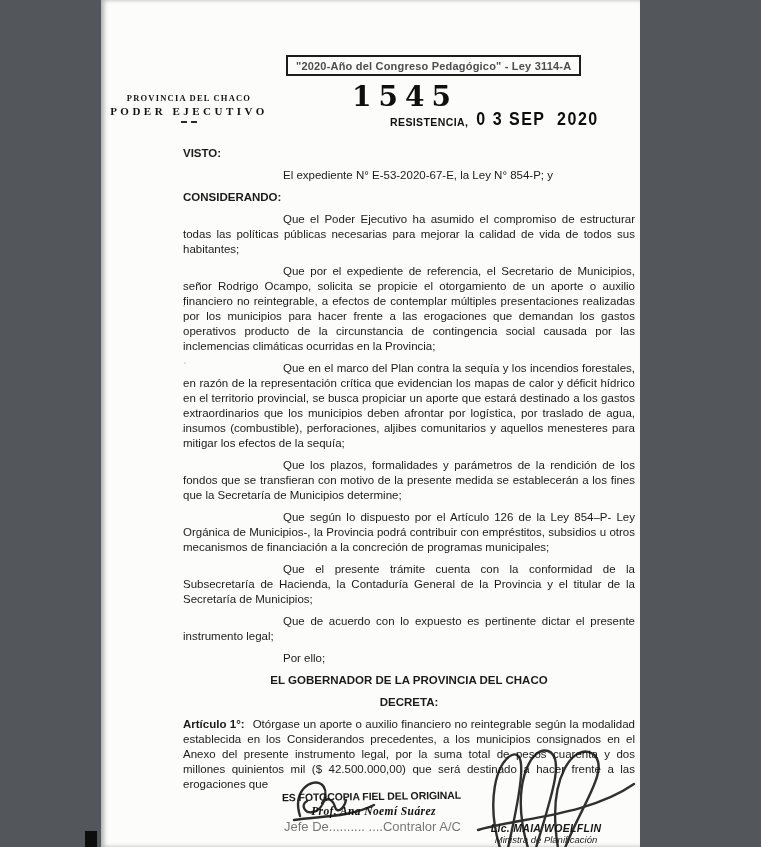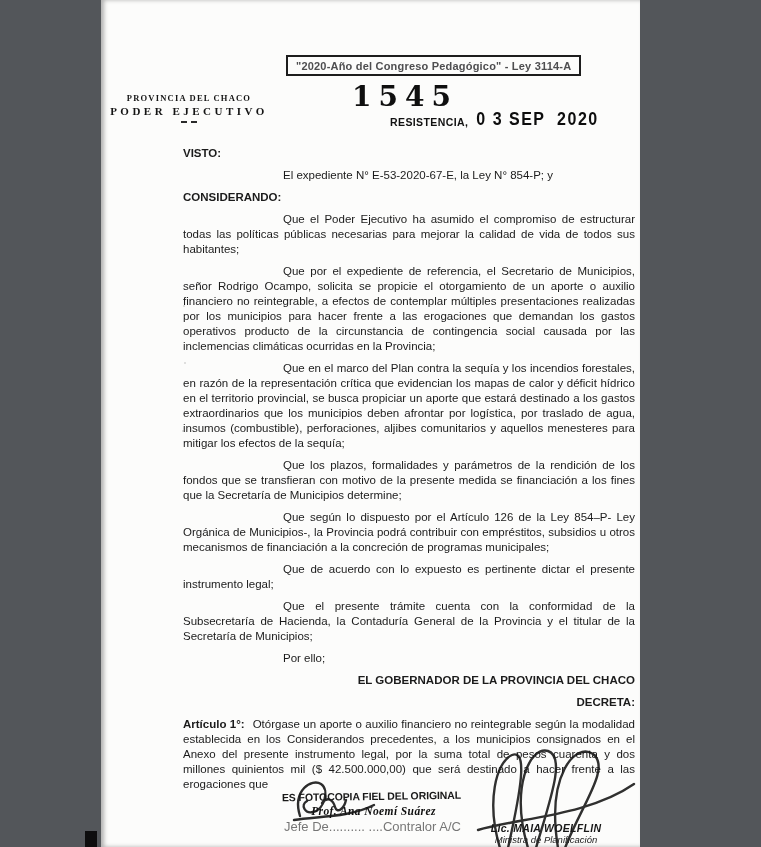--- a/index.html
+++ b/index.html
@@ -24,21 +24,21 @@
   .city{font-size:10.5px;font-weight:bold;letter-spacing:.4px;color:#111;}
   .date-stamp{font-size:16px;font-weight:bold;letter-spacing:1.5px;color:#0d0d0d;white-space:pre;
               display:inline-block;transform:scaleY(1.2);transform-origin:bottom left;}
 
   
   .doc-body{position:absolute;left:82px;top:146px;width:452px;font-size:11.5px;line-height:15px;color:#1b1b1b;}
   .doc-body p{margin:0 0 7px;}
   .b{font-weight:bold;}
   .just{text-align:justify;text-indent:100px;}
   .ind{text-indent:100px;}
-  .ctr{text-align:right;font-weight:bold;}
+  .ctr{text-align:center;font-weight:bold;}
   .gob{margin:5px 0 0;}
   .decreta{margin:0 0 11px;}
   .articulo{text-align:justify;text-indent:0;}
   .articulo b{margin-right:8px;}
 
   
   .sig-left{position:absolute;left:163px;top:790px;width:215px;text-align:center;}
   .copy-stamp{font-size:10.5px;font-weight:bold;color:#191919;letter-spacing:-.1px;
               transform:rotate(-.8deg);white-space:nowrap;}
   .sig-name{font-family:"Liberation Serif",serif;font-style:italic;font-weight:bold;font-size:11.5px;
@@ -78,24 +78,24 @@
     </div>
 
     <div class="doc-body">
       <p class="b">VISTO:</p>
       <p class="ind">El expediente N° E-53-2020-67-E, la Ley N° 854-P; y</p>
       <p class="b">CONSIDERANDO:</p>
 
       <p class="just">Que el Poder Ejecutivo ha asumido el compromiso de estructurar todas las políticas públicas necesarias para mejorar la calidad de vida de todos sus habitantes;</p>
       <p class="just">Que por el expediente de referencia, el Secretario de Municipios, señor Rodrigo Ocampo, solicita se propicie el otorgamiento de un aporte o auxilio financiero no reintegrable, a efectos de contemplar múltiples presentaciones realizadas por los municipios para hacer frente a las erogaciones que demandan los gastos operativos producto de la circunstancia de contingencia social causada por las inclemencias climáticas ocurridas en la Provincia;</p>
       <p class="just">Que en el marco del Plan contra la sequía y los incendios forestales, en razón de la representación crítica que evidencian los mapas de calor y déficit hídrico en el territorio provincial, se busca propiciar un aporte que estará destinado a los gastos extraordinarios que los municipios deben afrontar por logística, por traslado de agua, insumos (combustible), perforaciones, aljibes comunitarios y aquellos menesteres para mitigar los efectos de la sequía;</p>
-      <p class="just">Que los plazos, formalidades y parámetros de la rendición de los fondos que se transfieran con motivo de la presente medida se financiación a los fines que la Secretaría de Municipios determine;</p>
+      <p class="just">Que los plazos, formalidades y parámetros de la rendición de los fondos que se transfieran con motivo de la presente medida se establecerán a los fines que la Secretaría de Municipios determine;</p>
       <p class="just">Que según lo dispuesto por el Artículo 126 de la Ley 854–P- Ley Orgánica de Municipios-, la Provincia podrá contribuir con empréstitos, subsidios u otros mecanismos de financiación a la concreción de programas municipales;</p>
+      <p class="just">Que el presente trámite cuenta con la conformidad de la Subsecretaría de Hacienda, la Contaduría General de la Provincia y el titular de la Secretaría de Municipios;</p>
       <p class="just">Que de acuerdo con lo expuesto es pertinente dictar el presente instrumento legal;</p>
-      <p class="just">Que el presente trámite cuenta con la conformidad de la Subsecretaría de Hacienda, la Contaduría General de la Provincia y el titular de la Secretaría de Municipios;</p>
 
       <p class="ind">Por ello;</p>
 
       <p class="ctr gob">EL GOBERNADOR DE LA PROVINCIA DEL CHACO</p>
       <p class="ctr decreta">DECRETA:</p>
 
       <p class="articulo"><b>Artículo 1°:</b><span>Otórgase un aporte o auxilio financiero no reintegrable según la modalidad establecida en los Considerandos precedentes, a los municipios consignados en el Anexo del presente instrumento legal, por la suma total de pesos cuarenta y dos millones quinientos mil ($ 42.500.000,00) que será destinado a hacer frente a las erogaciones que</span></p>
     </div>
 
     <div class="sig-left">

